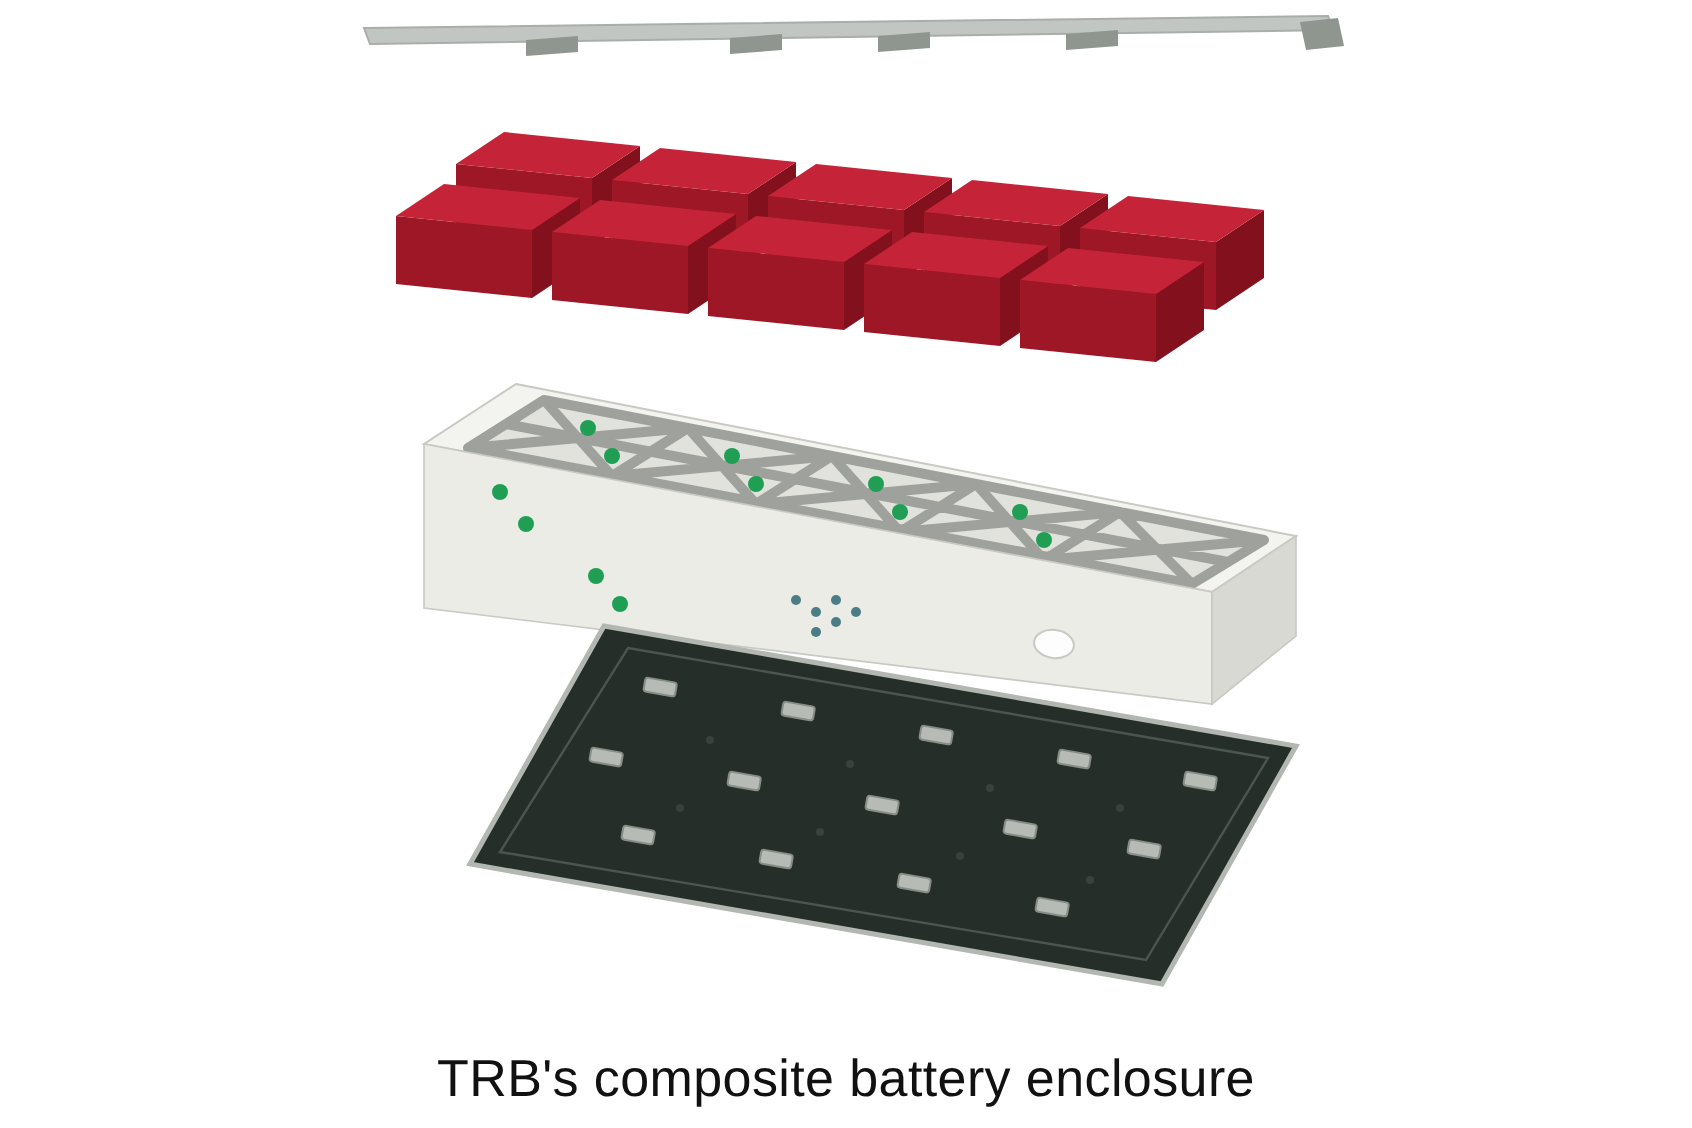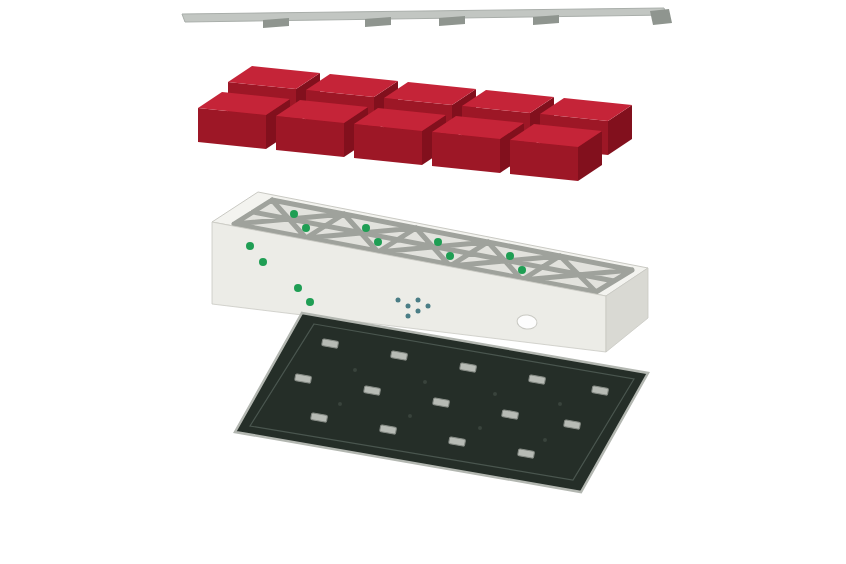--- a/index.html
+++ b/index.html
@@ -141,13 +141,14 @@
         <circle cx="560" cy="404" r="2"></circle>
         <circle cx="340" cy="404" r="2"></circle>
         <circle cx="410" cy="416" r="2"></circle>
         <circle cx="480" cy="428" r="2"></circle>
         <circle cx="545" cy="440" r="2"></circle>
       </g>
     </g>
 
   </svg>
 
+  <div class="caption">TRB's composite battery enclosure</div>
 </div>
 
 </body></html>

